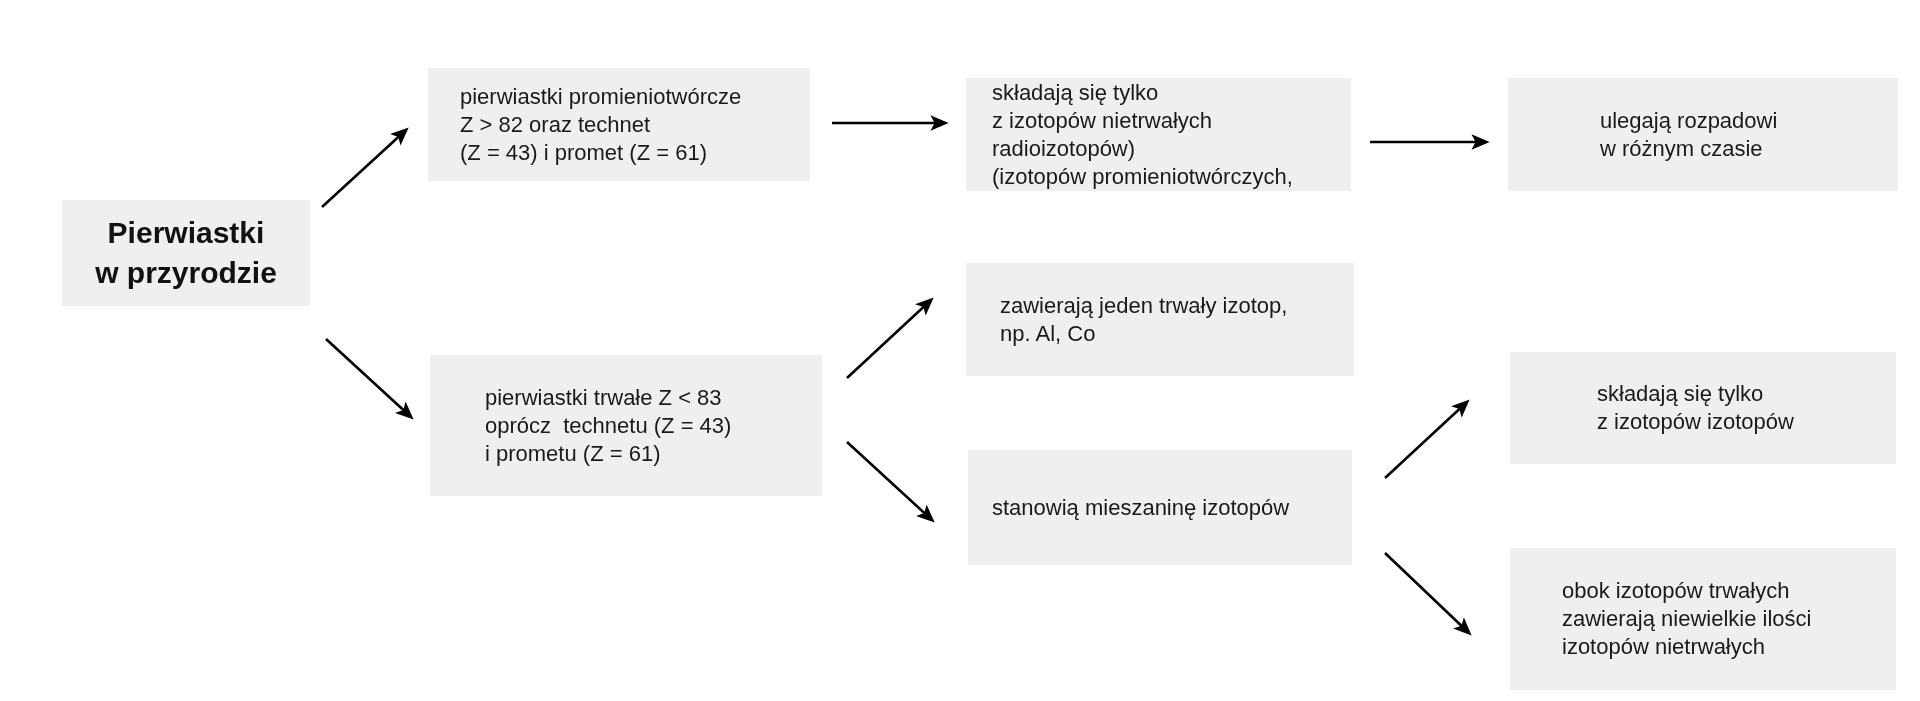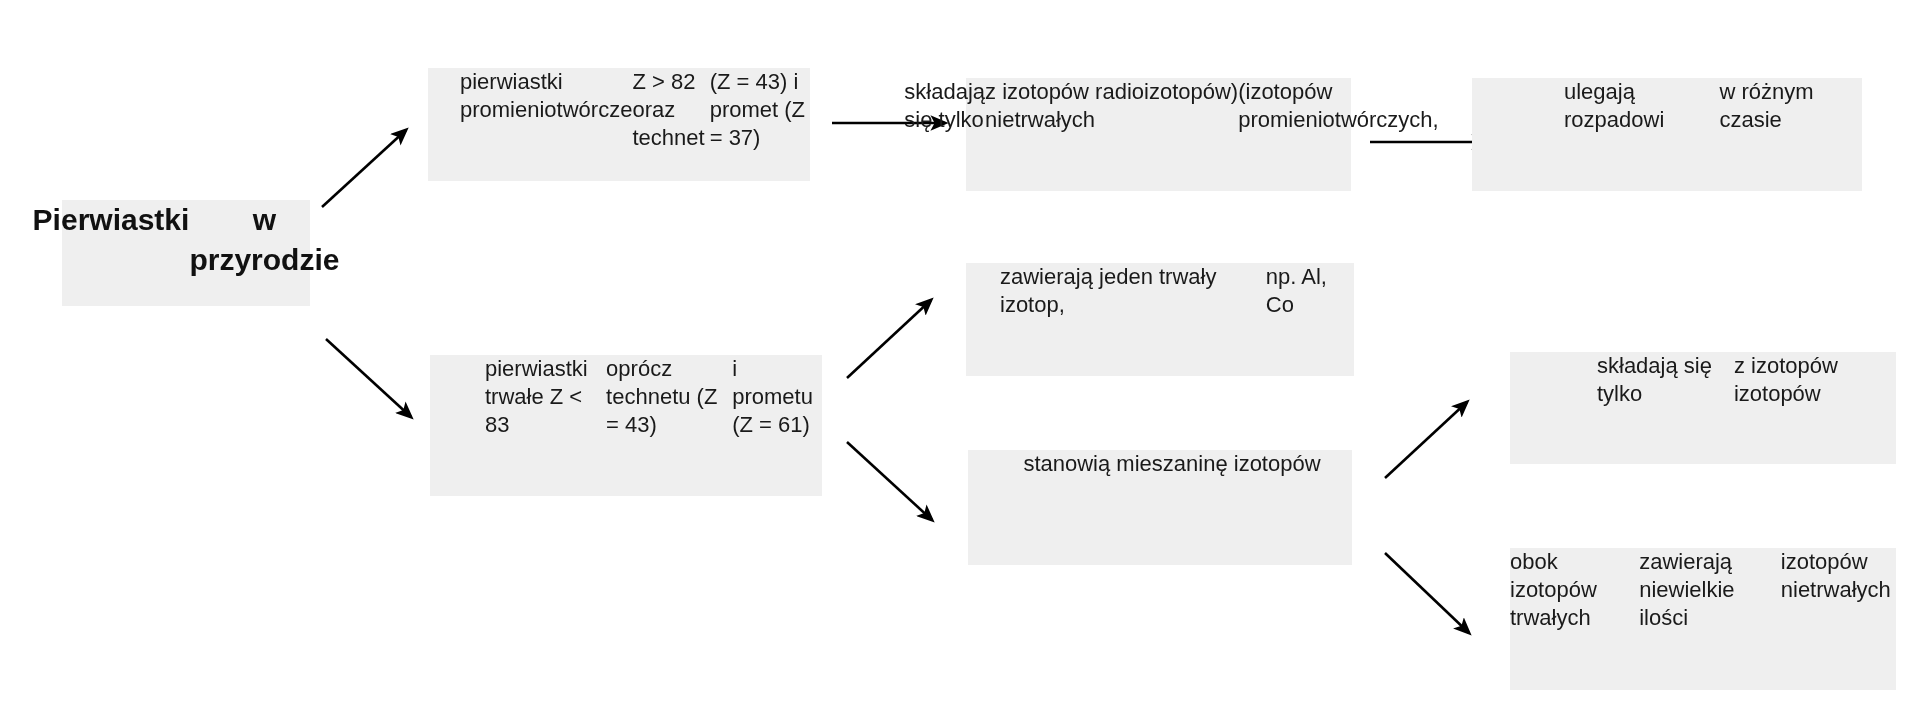--- a/index.html
+++ b/index.html
@@ -27,39 +27,40 @@
     pointer-events: none;
   }
   .arrows line { stroke: var(--arrow); stroke-width: 2.6; }
   .arrows .head { fill: var(--arrow); }
 
   .node {
     position: absolute;
     background: var(--box-bg);
     color: var(--text);
     display: flex;
+    flex-direction: column;
     justify-content: center;
     font-size: 22px;
     line-height: 28px;
   }
   .node .line { white-space: pre-wrap; }
 
   .node-root {
     left: 62px; top: 200px; width: 248px; height: 106px;
     font-weight: bold; font-size: 30px; line-height: 40px;
     text-align: center; color: #111;
   }
   .node-radioactive       { left: 428px;  top: 68px;  width: 382px; height: 113px; padding-left: 32px; }
   .node-unstable-isotopes { left: 966px;  top: 78px;  width: 385px; height: 113px; padding-left: 26px; }
-  .node-decay             { left: 1472px; top: 78px;  width: 390px; height: 113px; padding-left: 92px; }
+  .node-decay             { left: 1508px; top: 78px;  width: 390px; height: 113px; padding-left: 92px; }
   .node-single-isotope    { left: 966px;  top: 263px; width: 388px; height: 113px; padding-left: 34px; }
   .node-stable            { left: 430px;  top: 355px; width: 392px; height: 141px; padding-left: 55px; }
   .node-isotope-mixture   { left: 968px;  top: 450px; width: 384px; height: 115px; padding-left: 24px; }
   .node-stable-isotopes   { left: 1510px; top: 352px; width: 386px; height: 112px; padding-left: 87px; }
-  .node-trace-unstable    { left: 1510px; top: 548px; width: 386px; height: 142px; }
+  .node-trace-unstable    { left: 1510px; top: 548px; width: 386px; height: 142px; padding-left: 52px; }
 </style>
 </head>
 <body>
 
 <div class="canvas">
 
   <svg class="arrows" viewBox="0 0 1920 701" xmlns="http://www.w3.org/2000/svg">
     <defs>
       <marker id="ah" class="head" markerWidth="7" markerHeight="6" refX="5.6" refY="3" orient="auto" markerUnits="strokeWidth">
         <path d="M0,0 L7,3 L0,6 L1.6,3 Z" fill="#000000"></path>
@@ -76,21 +77,21 @@
   </svg>
 
   <div class="node node-root">
     <span class="line">Pierwiastki</span>
     <span class="line">w przyrodzie</span>
   </div>
 
   <div class="node node-radioactive">
     <span class="line">pierwiastki promieniotwórcze</span>
     <span class="line">Z &gt; 82 oraz technet</span>
-    <span class="line">(Z = 43) i promet (Z = 37)</span>
+    <span class="line">(Z = 43) i promet (Z = 61)</span>
   </div>
 
   <div class="node node-unstable-isotopes">
     <span class="line">składają się tylko</span>
     <span class="line">z izotopów nietrwałych</span>
     <span class="line">radioizotopów)</span>
     <span class="line">(izotopów promieniotwórczych,</span>
   </div>
 
   <div class="node node-decay">

